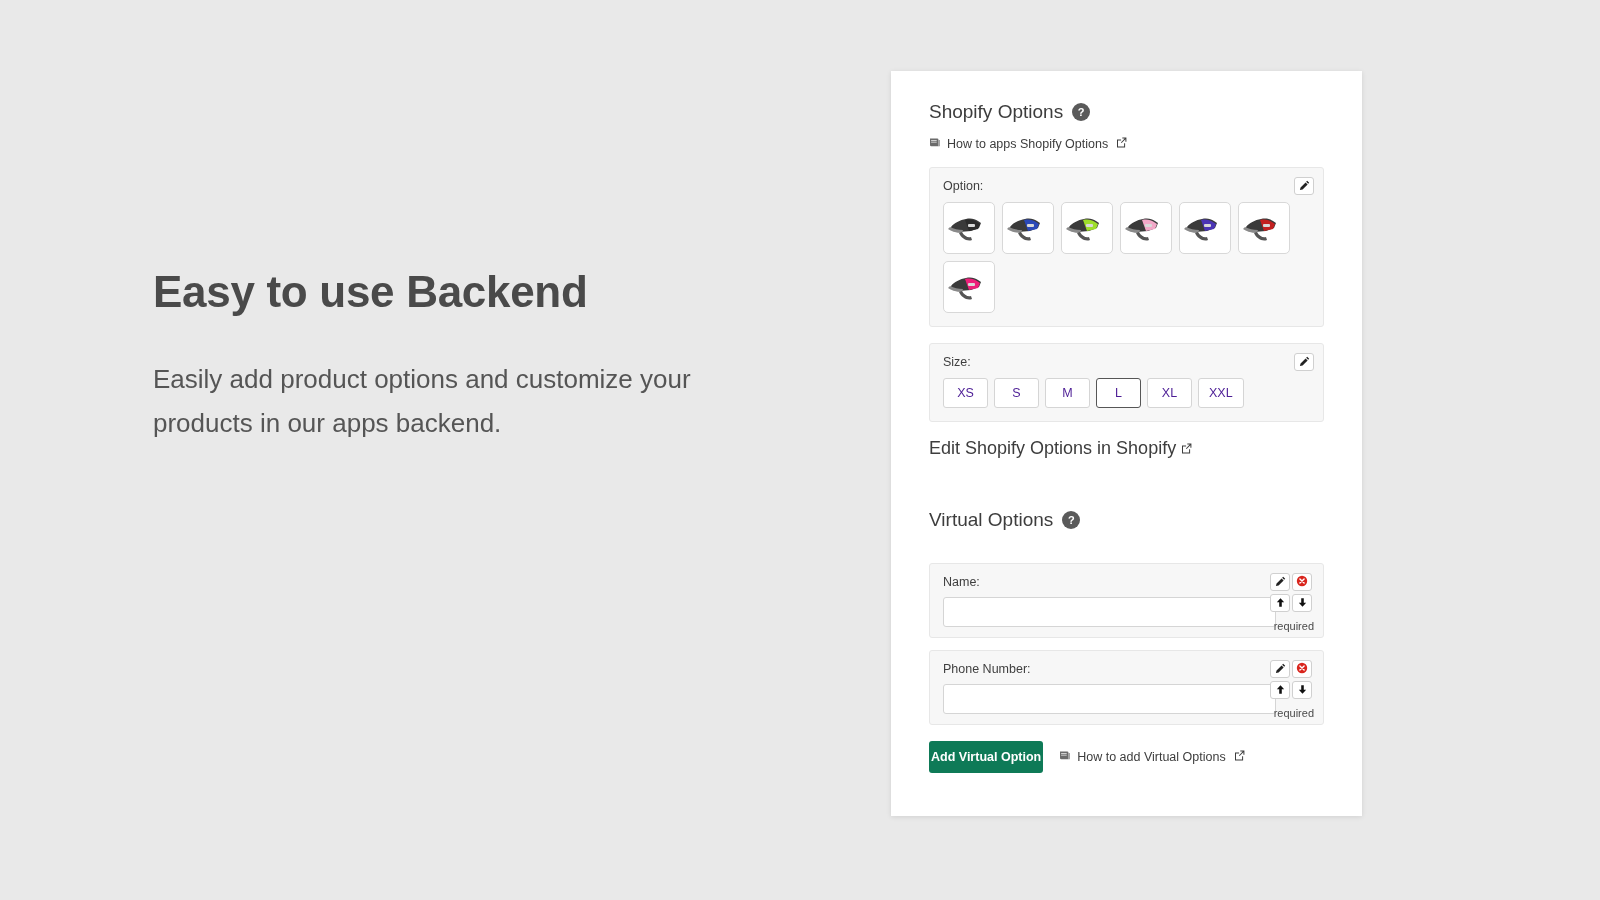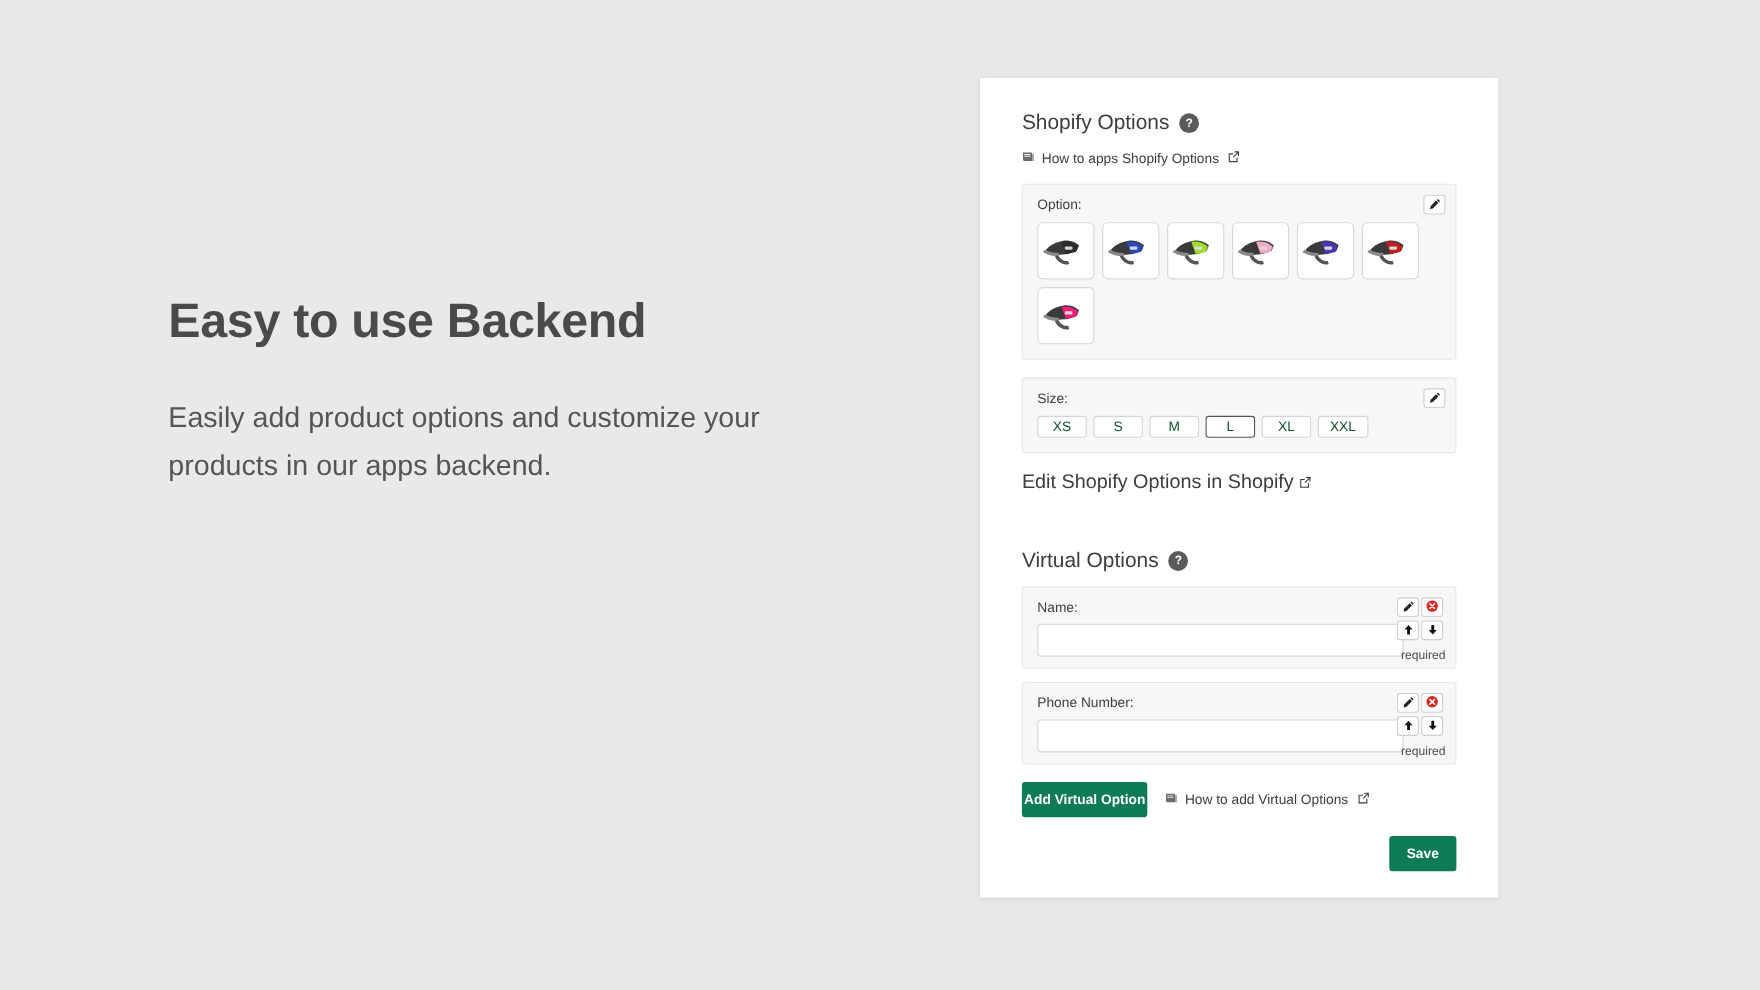--- a/index.html
+++ b/index.html
@@ -75,41 +75,41 @@
   .swatch {
     width: 52px; height: 52px;
     background: #fff; border: 1px solid #d8d8d8; border-radius: 5px;
     display: flex; align-items: center; justify-content: center;
     cursor: pointer; overflow: hidden;
   }
   .swatch svg { display: block; }
 
   .size-row { display: flex; gap: 6px; }
   .size-btn {
-    min-width: 45px; height: 20px; padding: 0 10px;
+    min-width: 45px; height: 30px; padding: 0 10px;
     background: #fff; border: 1px solid #d5d5d5; border-radius: 3px;
-    font-size: 12.5px; color: #14532d; cursor: pointer;
+    font-size: 12.5px; color: #4c1d95; cursor: pointer;
     display: inline-flex; align-items: center; justify-content: center;
     font-family: "Liberation Sans", sans-serif;
   }
   .size-btn.selected { border-color: #565656; }
 
   .edit-in-shopify {
     display: flex; align-items: center; gap: 5px;
     font-size: 18px; color: #3d3d3d; margin-top: 16px; text-decoration: none;
   }
 
   .vo-head { margin-top: 50px; }
 
   
   .vo-row {
     position: relative;
     background: #f7f7f7; border: 1px solid #e7e7e7; border-radius: 3px;
     padding: 11px 13px 10px 13px;
-    margin-top: 12px;
+    margin-top: 32px;
   }
   .vo-row + .vo-row { margin-top: 12px; }
   .vo-label { font-size: 12.5px; color: #3f3f3f; margin-bottom: 8px; }
   .vo-input {
     width: 333px; height: 30px;
     border: 1px solid #d5d5d5; border-radius: 3px; background: #fff;
     padding: 0 8px; font-size: 13px;
     font-family: "Liberation Sans", sans-serif;
     outline: none;
   }
@@ -395,18 +395,15 @@
         <span>How to add Virtual Options</span>
         <span class="ext">
           <svg width="11" height="11" viewBox="0 0 11 11">
             <path d="M1 2.4h4.1v1H2V9.4h6.1V6.3h1v4.1H1z" fill="#3d3d3d"></path>
             <path d="M6.3 0.6H10.4V4.7h-1V2.3L5.6 6.1l-.7-.7 3.8-3.8H6.3z" fill="#3d3d3d"></path>
           </svg>
         </span>
       </a>
     </div>
 
-    <div class="save-wrap">
-      <button class="btn-save">Save</button>
-    </div>
 
   </div>
 </div>
 
 </body></html>

